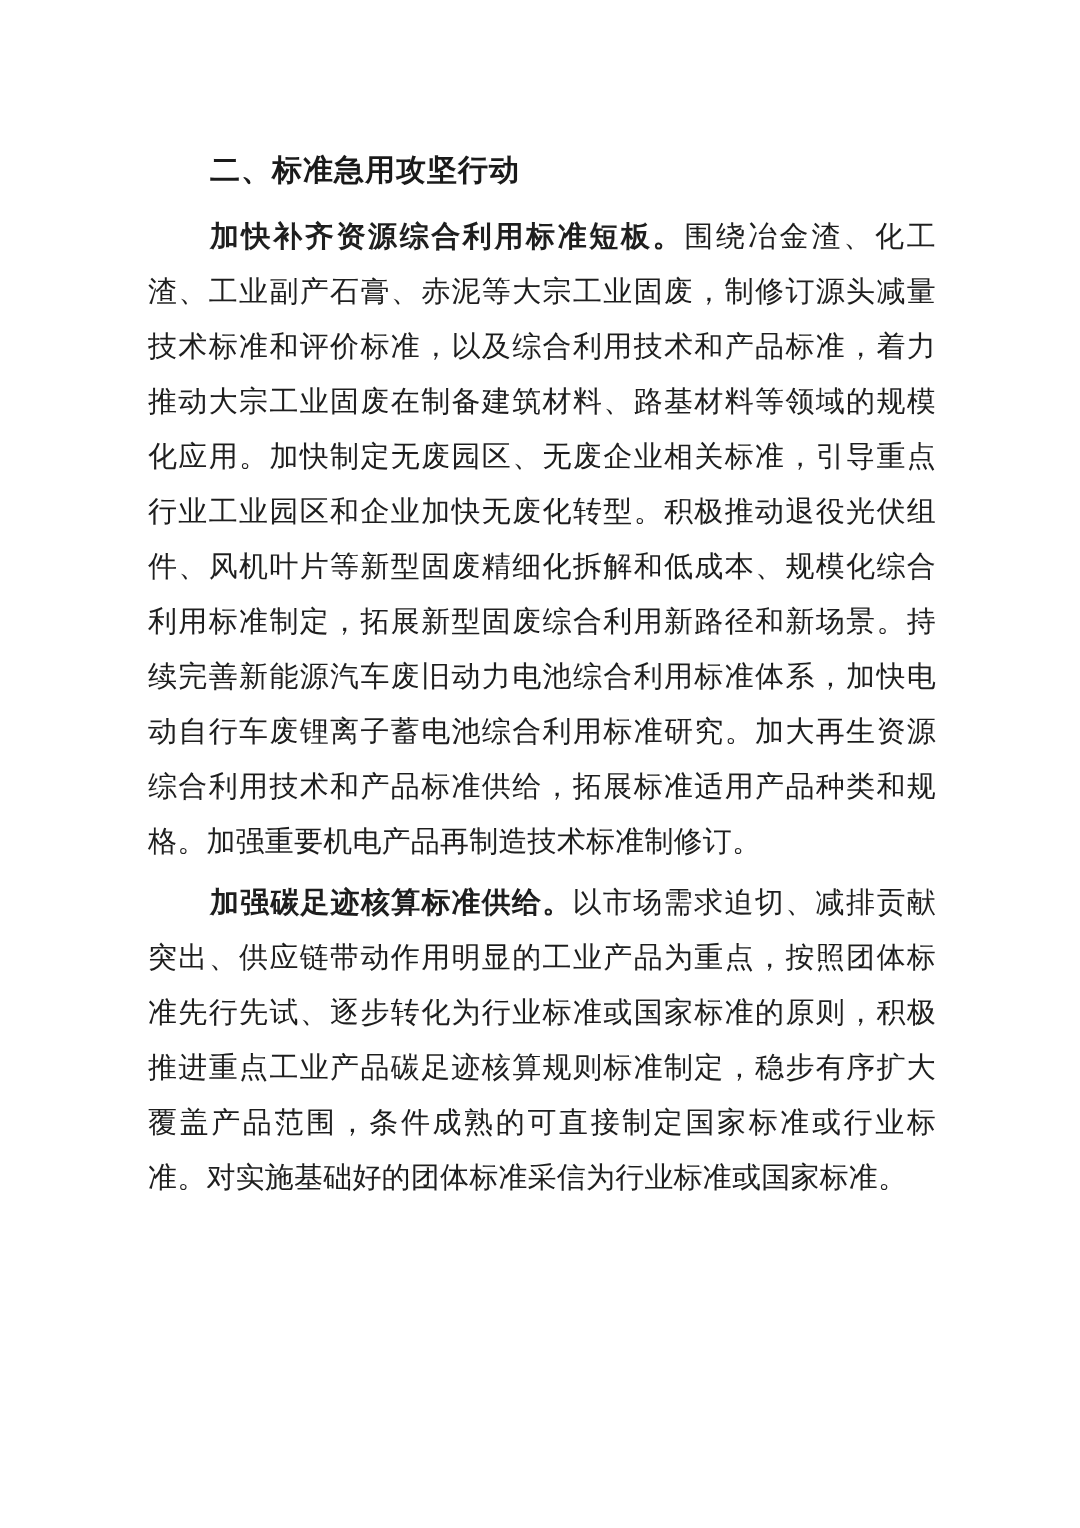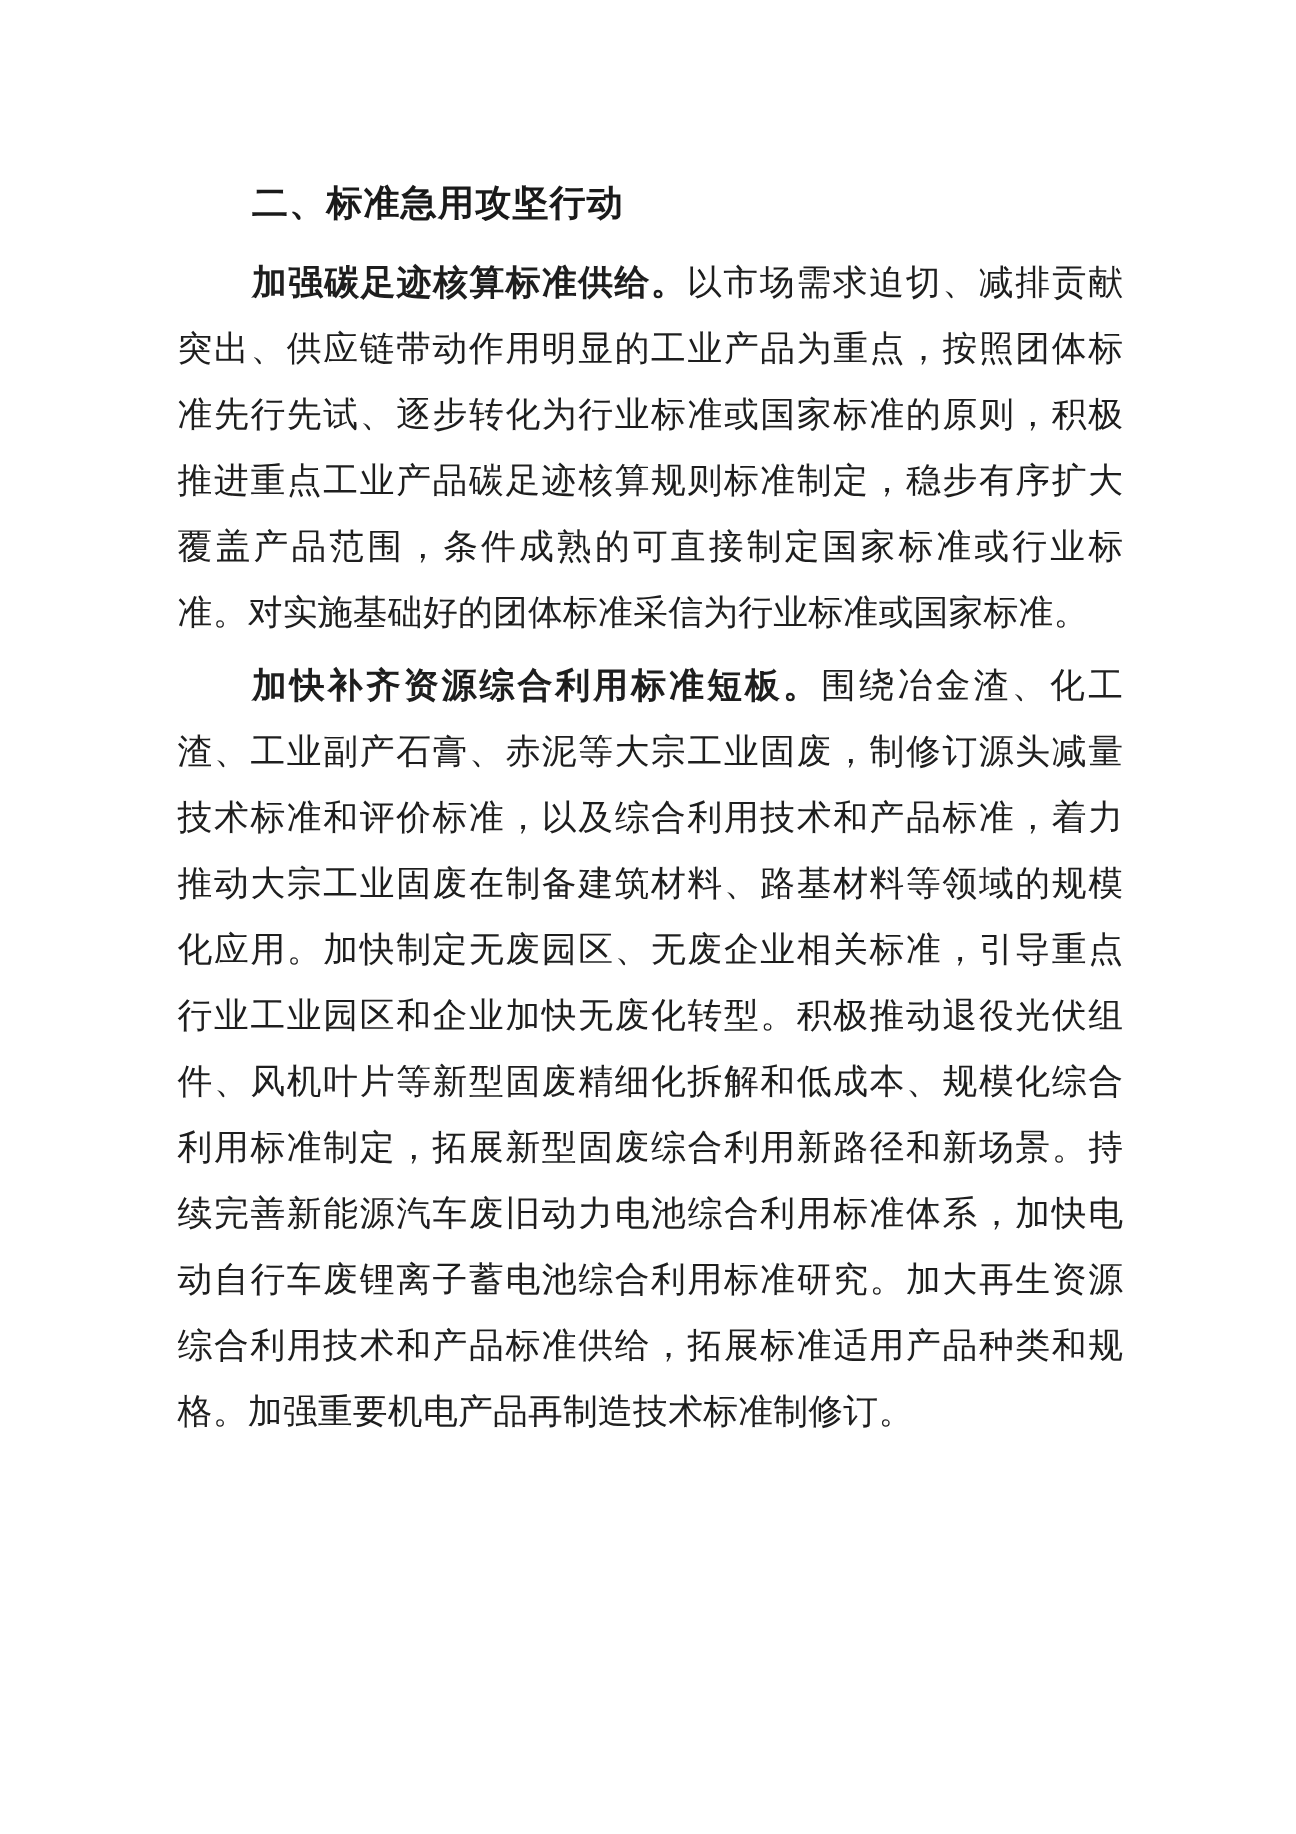--- a/index.html
+++ b/index.html
@@ -131,25 +131,25 @@
 </head>
 <body>
 
 <div class="page">
 
   <div class="content">
 
     <h2 class="section-heading">二、标准急用攻坚行动</h2>
 
     <p class="para">
-      <span class="lead">加强碳足迹核算标准供给。</span><span>以市场需求迫切、减排贡献突出、供应链带动作用明显的工业产品为重点，按照团体标准先行先试、逐步转化为行业标准或国家标准的原则，积极推进重点工业产品碳足迹核算规则标准制定，稳步有序扩大覆盖产品范围，条件成熟的可直接制定国家标准或行业标准。对实施基础好的团体标准采信为行业标准或国家标准。</span>
+      <span class="lead">加快补齐资源综合利用标准短板。</span><span>围绕冶金渣、化工渣、工业副产石膏、赤泥等大宗工业固废，制修订源头减量技术标准和评价标准，以及综合利用技术和产品标准，着力推动大宗工业固废在制备建筑材料、路基材料等领域的规模化应用。加快制定无废园区、无废企业相关标准，引导重点行业工业园区和企业加快无废化转型。积极推动退役光伏组件、风机叶片等新型固废精细化拆解和低成本、规模化综合利用标准制定，拓展新型固废综合利用新路径和新场景。持续完善新能源汽车废旧动力电池综合利用标准体系，加快电动自行车废锂离子蓄电池综合利用标准研究。加大再生资源综合利用技术和产品标准供给，拓展标准适用产品种类和规格。加强重要机电产品再制造技术标准制修订。</span>
     </p>
 
     <p class="para">
-      <span class="lead">加快补齐资源综合利用标准短板。</span><span>围绕冶金渣、化工渣、工业副产石膏、赤泥等大宗工业固废，制修订源头减量技术标准和评价标准，以及综合利用技术和产品标准，着力推动大宗工业固废在制备建筑材料、路基材料等领域的规模化应用。加快制定无废园区、无废企业相关标准，引导重点行业工业园区和企业加快无废化转型。积极推动退役光伏组件、风机叶片等新型固废精细化拆解和低成本、规模化综合利用标准制定，拓展新型固废综合利用新路径和新场景。持续完善新能源汽车废旧动力电池综合利用标准体系，加快电动自行车废锂离子蓄电池综合利用标准研究。加大再生资源综合利用技术和产品标准供给，拓展标准适用产品种类和规格。加强重要机电产品再制造技术标准制修订。</span>
+      <span class="lead">加强碳足迹核算标准供给。</span><span>以市场需求迫切、减排贡献突出、供应链带动作用明显的工业产品为重点，按照团体标准先行先试、逐步转化为行业标准或国家标准的原则，积极推进重点工业产品碳足迹核算规则标准制定，稳步有序扩大覆盖产品范围，条件成熟的可直接制定国家标准或行业标准。对实施基础好的团体标准采信为行业标准或国家标准。</span>
     </p>
 
   </div>
 
 
   <div class="page-number">2</div>
 
   <div class="watermark">
     <svg class="wm-logo" viewBox="0 0 60 40" aria-hidden="true">
       <g fill="none" stroke="#ededed" stroke-width="3" stroke-linecap="round" stroke-linejoin="round">

